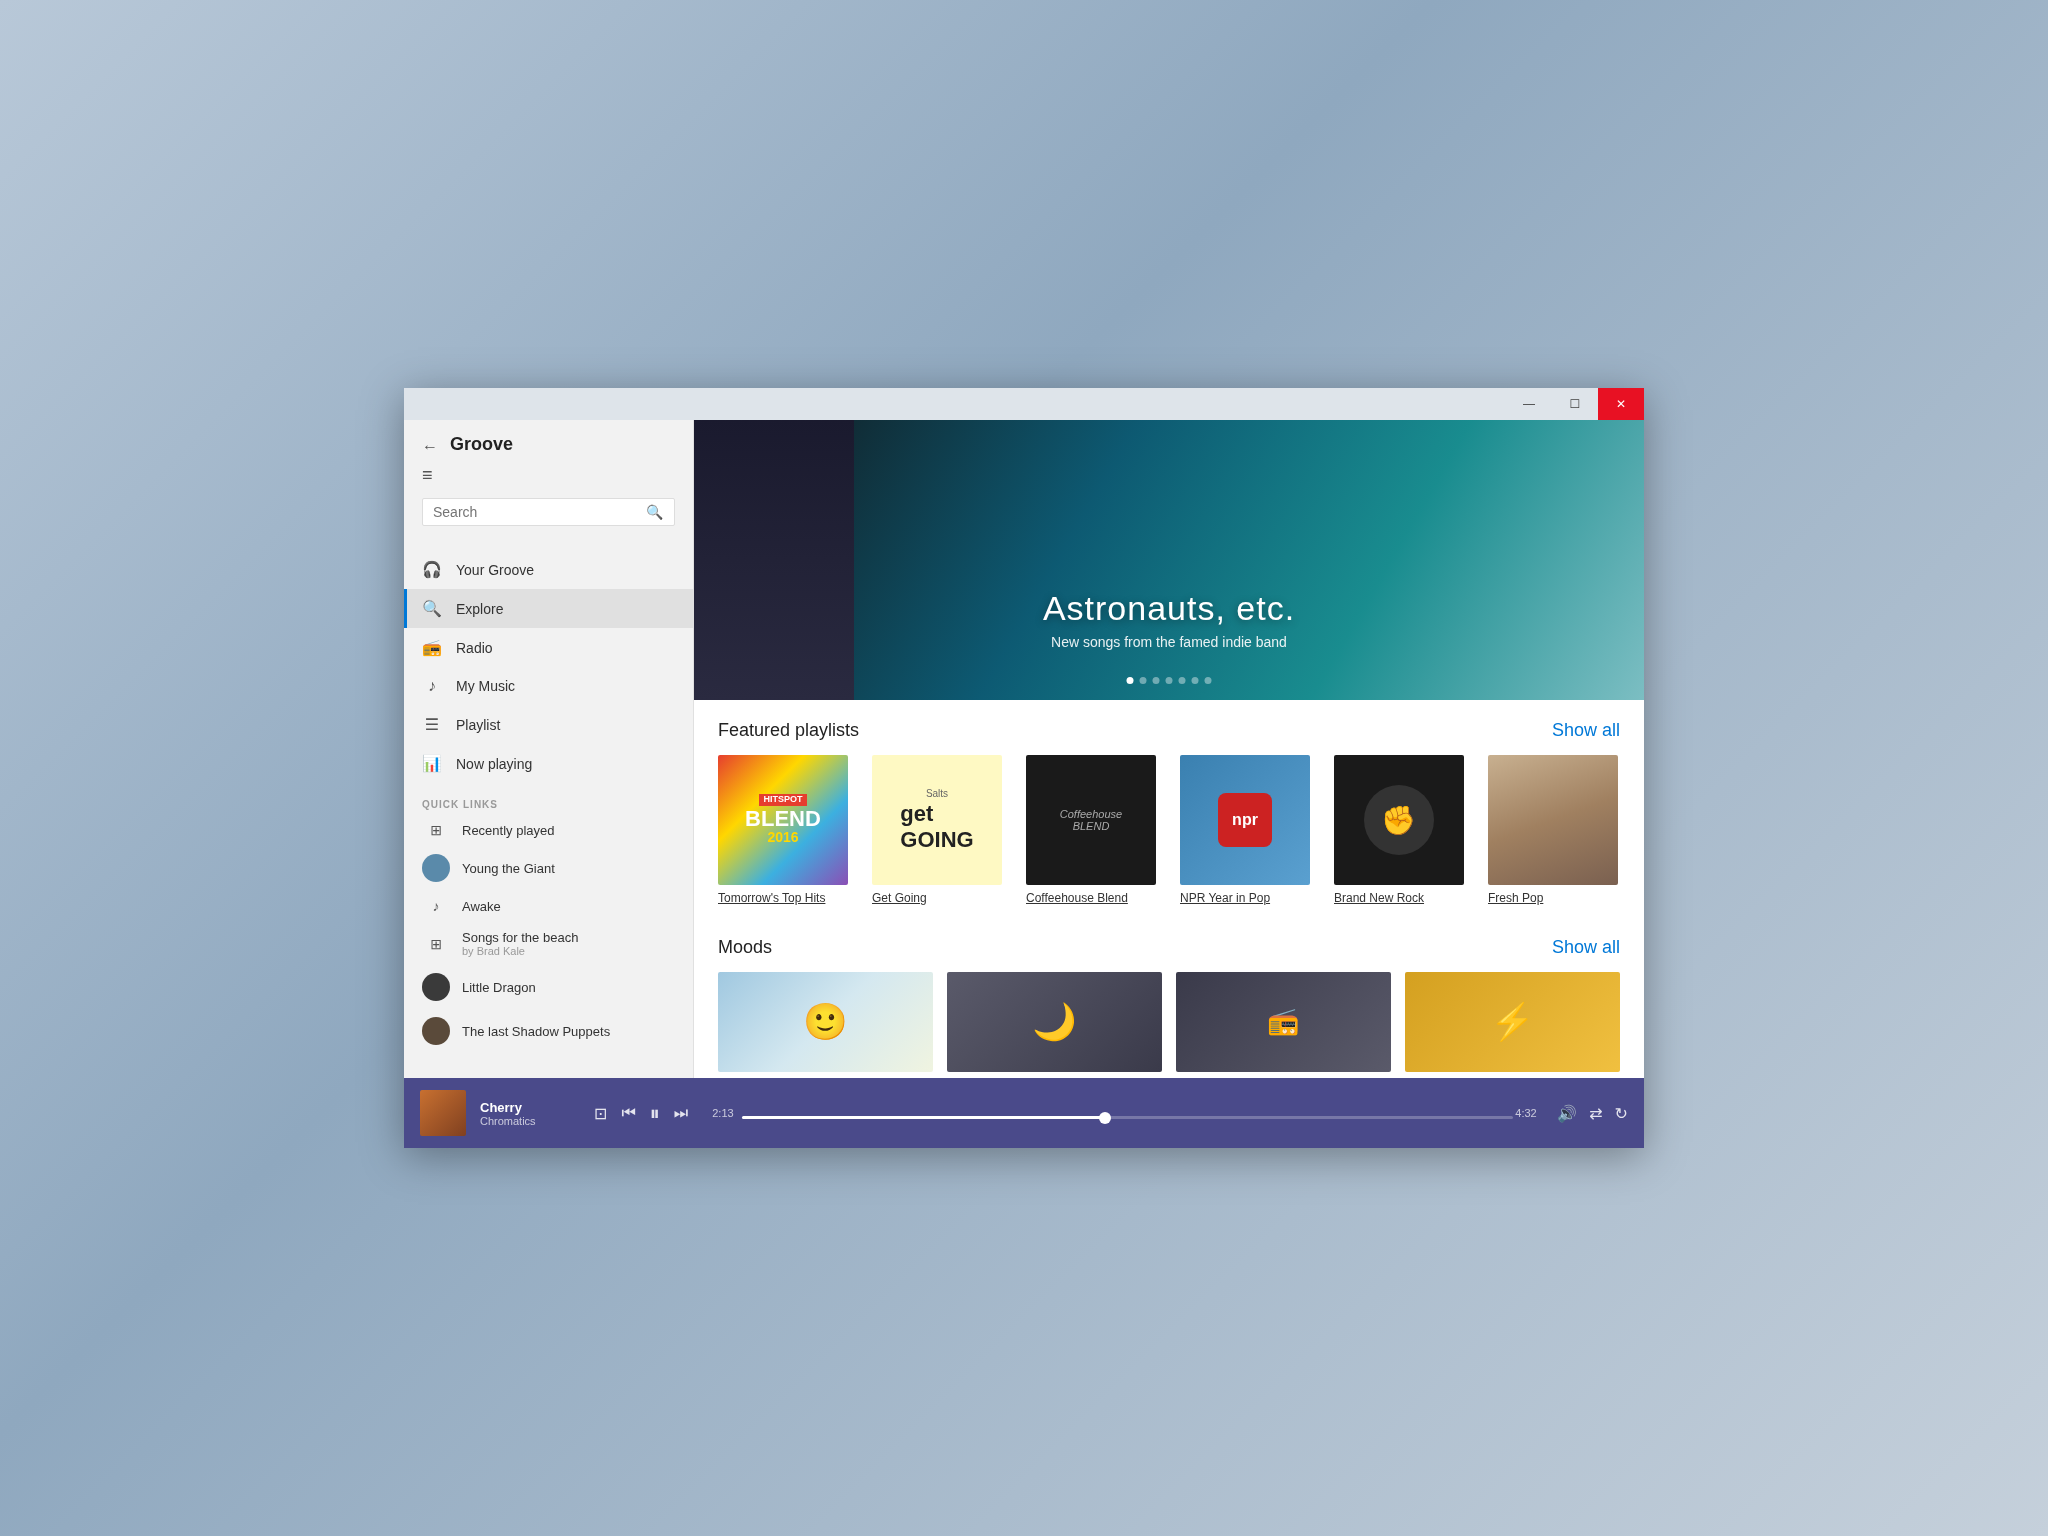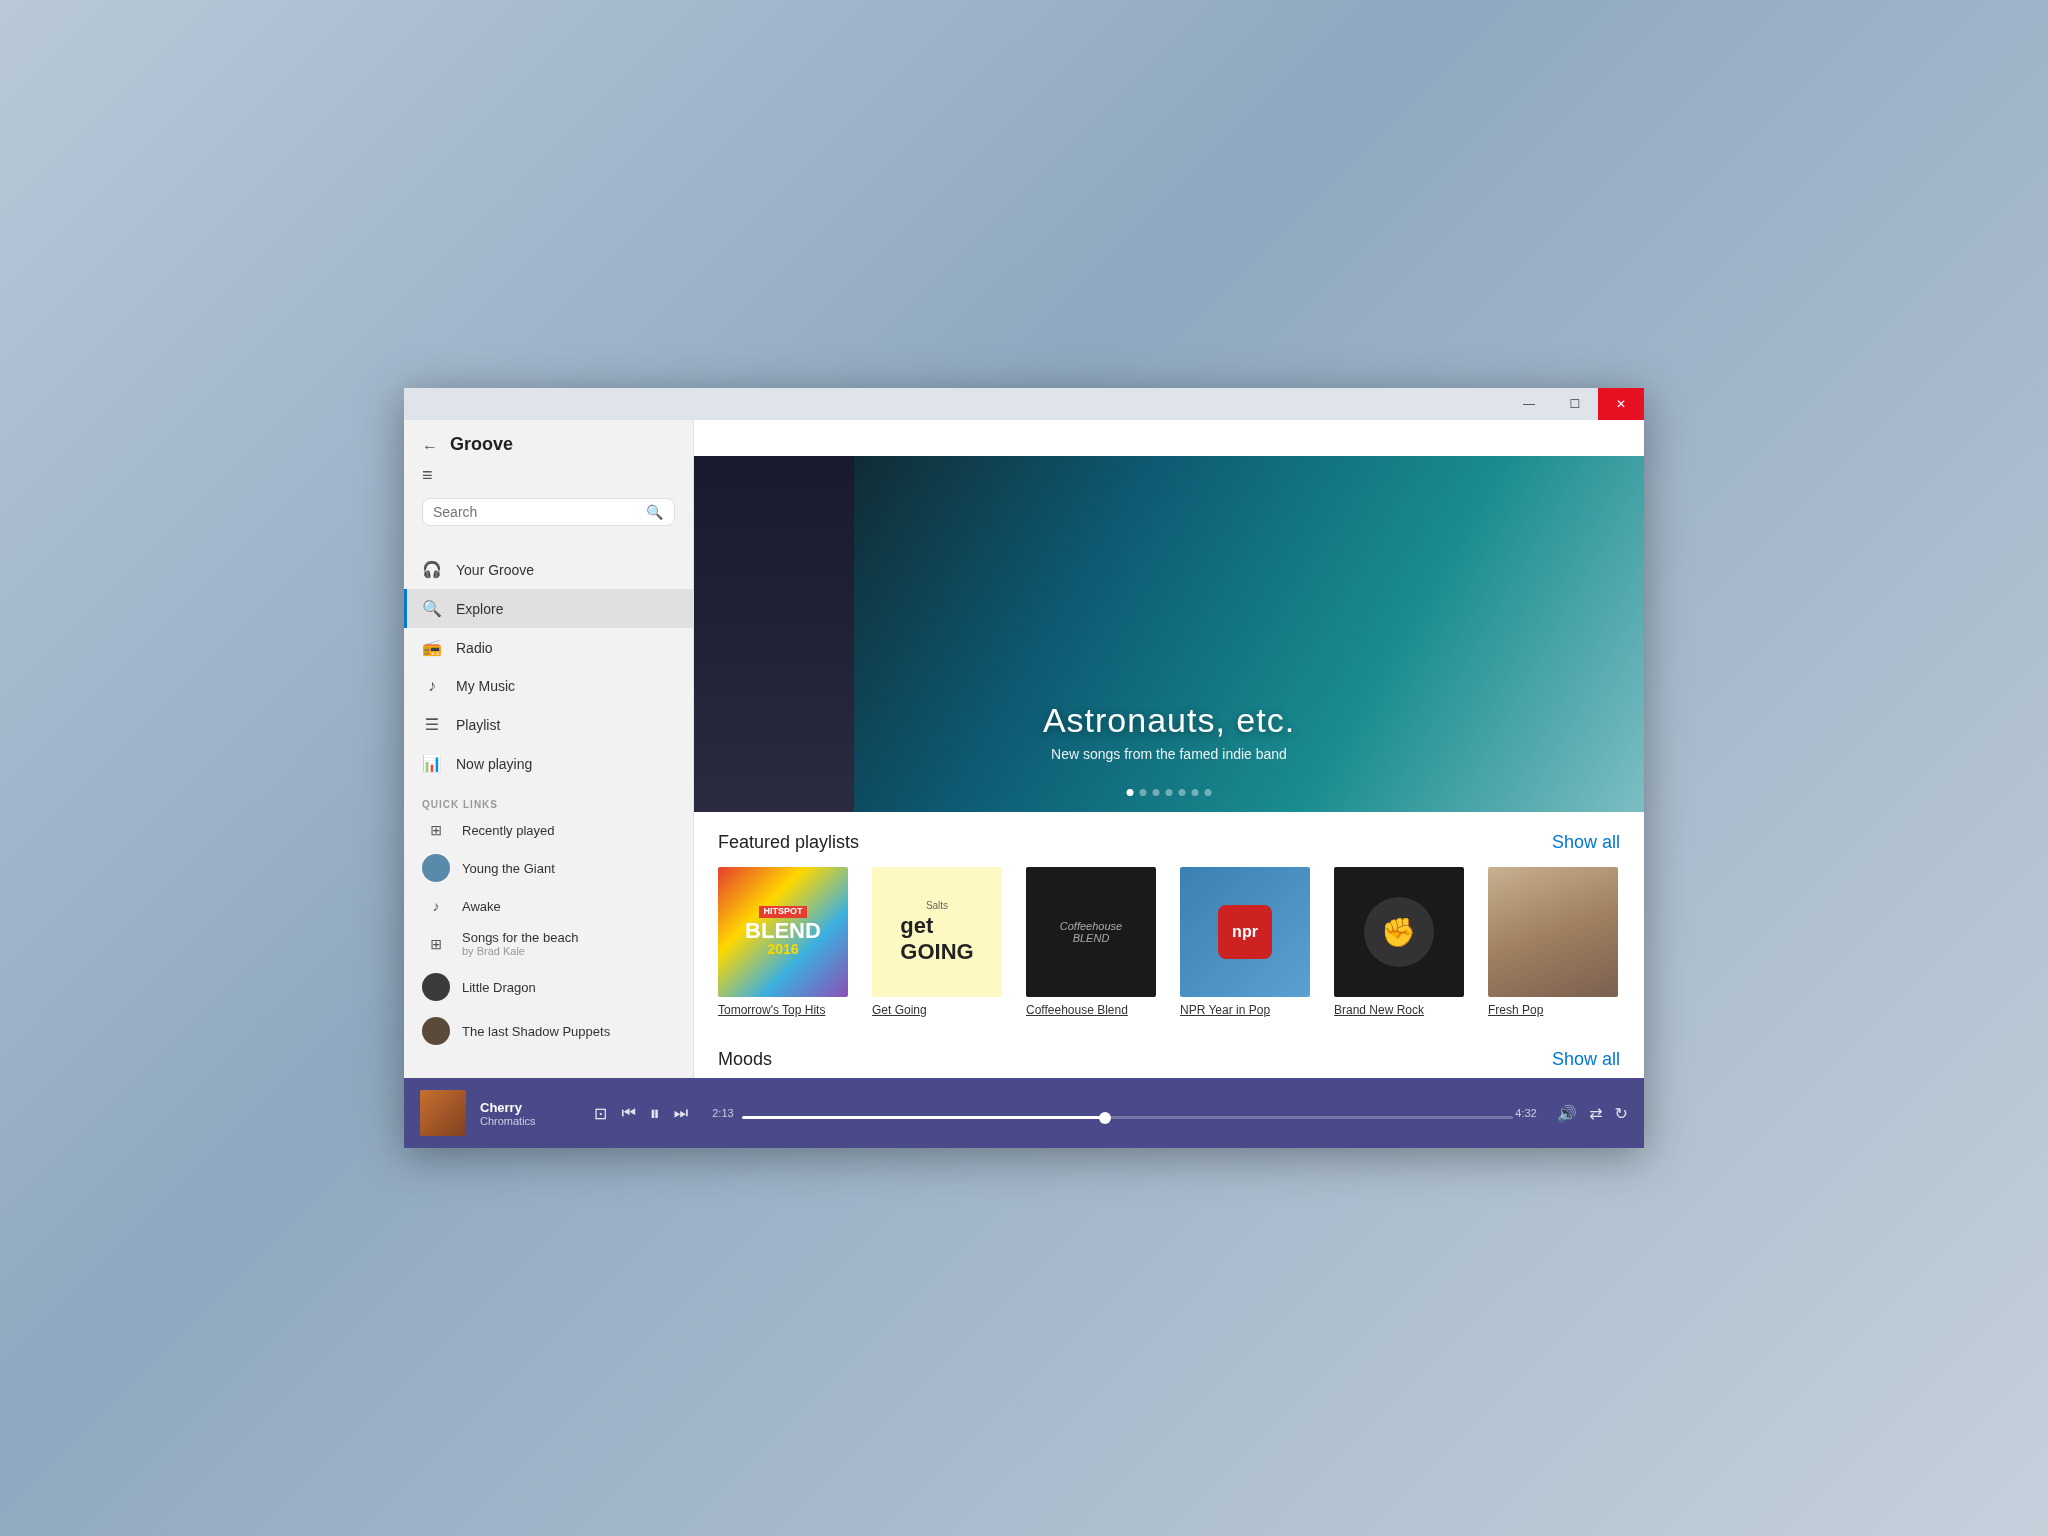--- a/index.html
+++ b/index.html
@@ -66,21 +66,21 @@
       background: none;
       border: none;
       margin-bottom: 12px;
       display: block;
     }
     .search-box {
       display: flex;
       align-items: center;
       background: #fff;
       border: 1px solid #ddd;
-      border-radius: 8px;
+      border-radius: 2px;
       padding: 5px 10px;
       margin-bottom: 14px;
     }
     .search-box input {
       border: none;
       outline: none;
       background: transparent;
       font-size: 14px;
       color: #555;
       flex: 1;
@@ -142,25 +142,24 @@
     .main-content {
       flex: 1;
       overflow-y: auto;
       background: #fff;
       display: flex;
       flex-direction: column;
     }
     
     .hero {
       position: relative;
-      height: 356px;
+      height: 280px;
       background: linear-gradient(135deg, #1a2a3a 0%, #0a6080 50%, #1a8090 100%);
       overflow: hidden;
       flex-shrink: 0;
-      margin-top: 36px;
     }
     .hero-bg {
       position: absolute;
       inset: 0;
       background: linear-gradient(120deg, #111 0%, #0d5a72 40%, #1a9090 70%, #87c5c8 100%);
       opacity: 0.9;
     }
     .hero-figure-left {
       position: absolute;
       left: 0; top: 0; bottom: 0;

